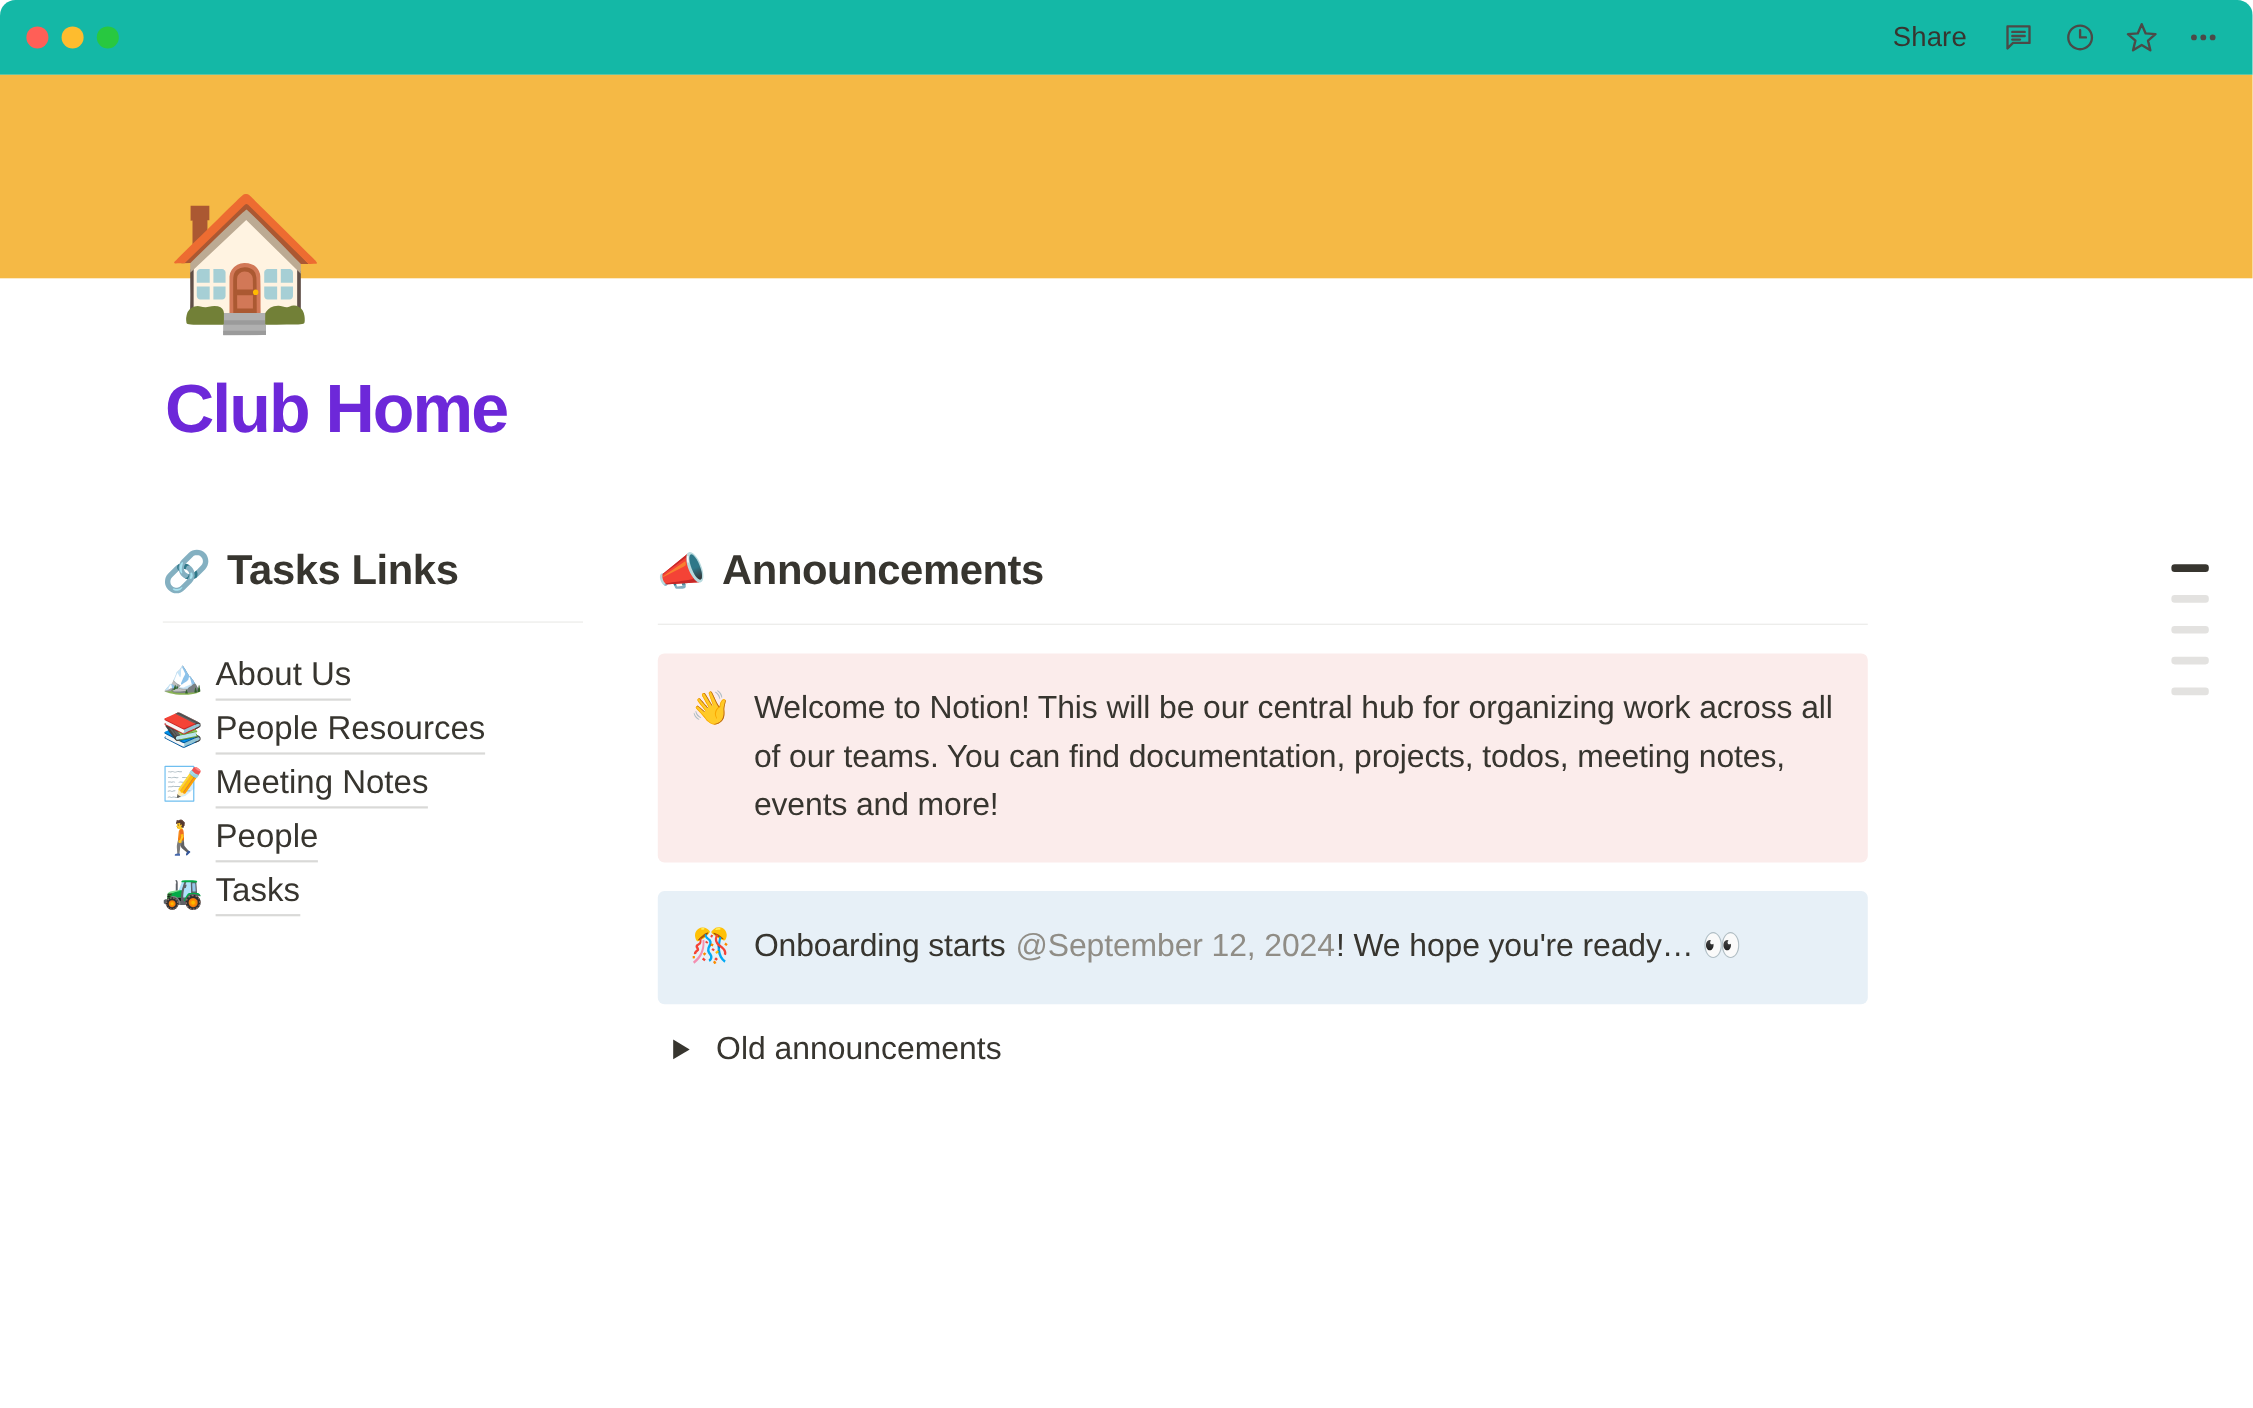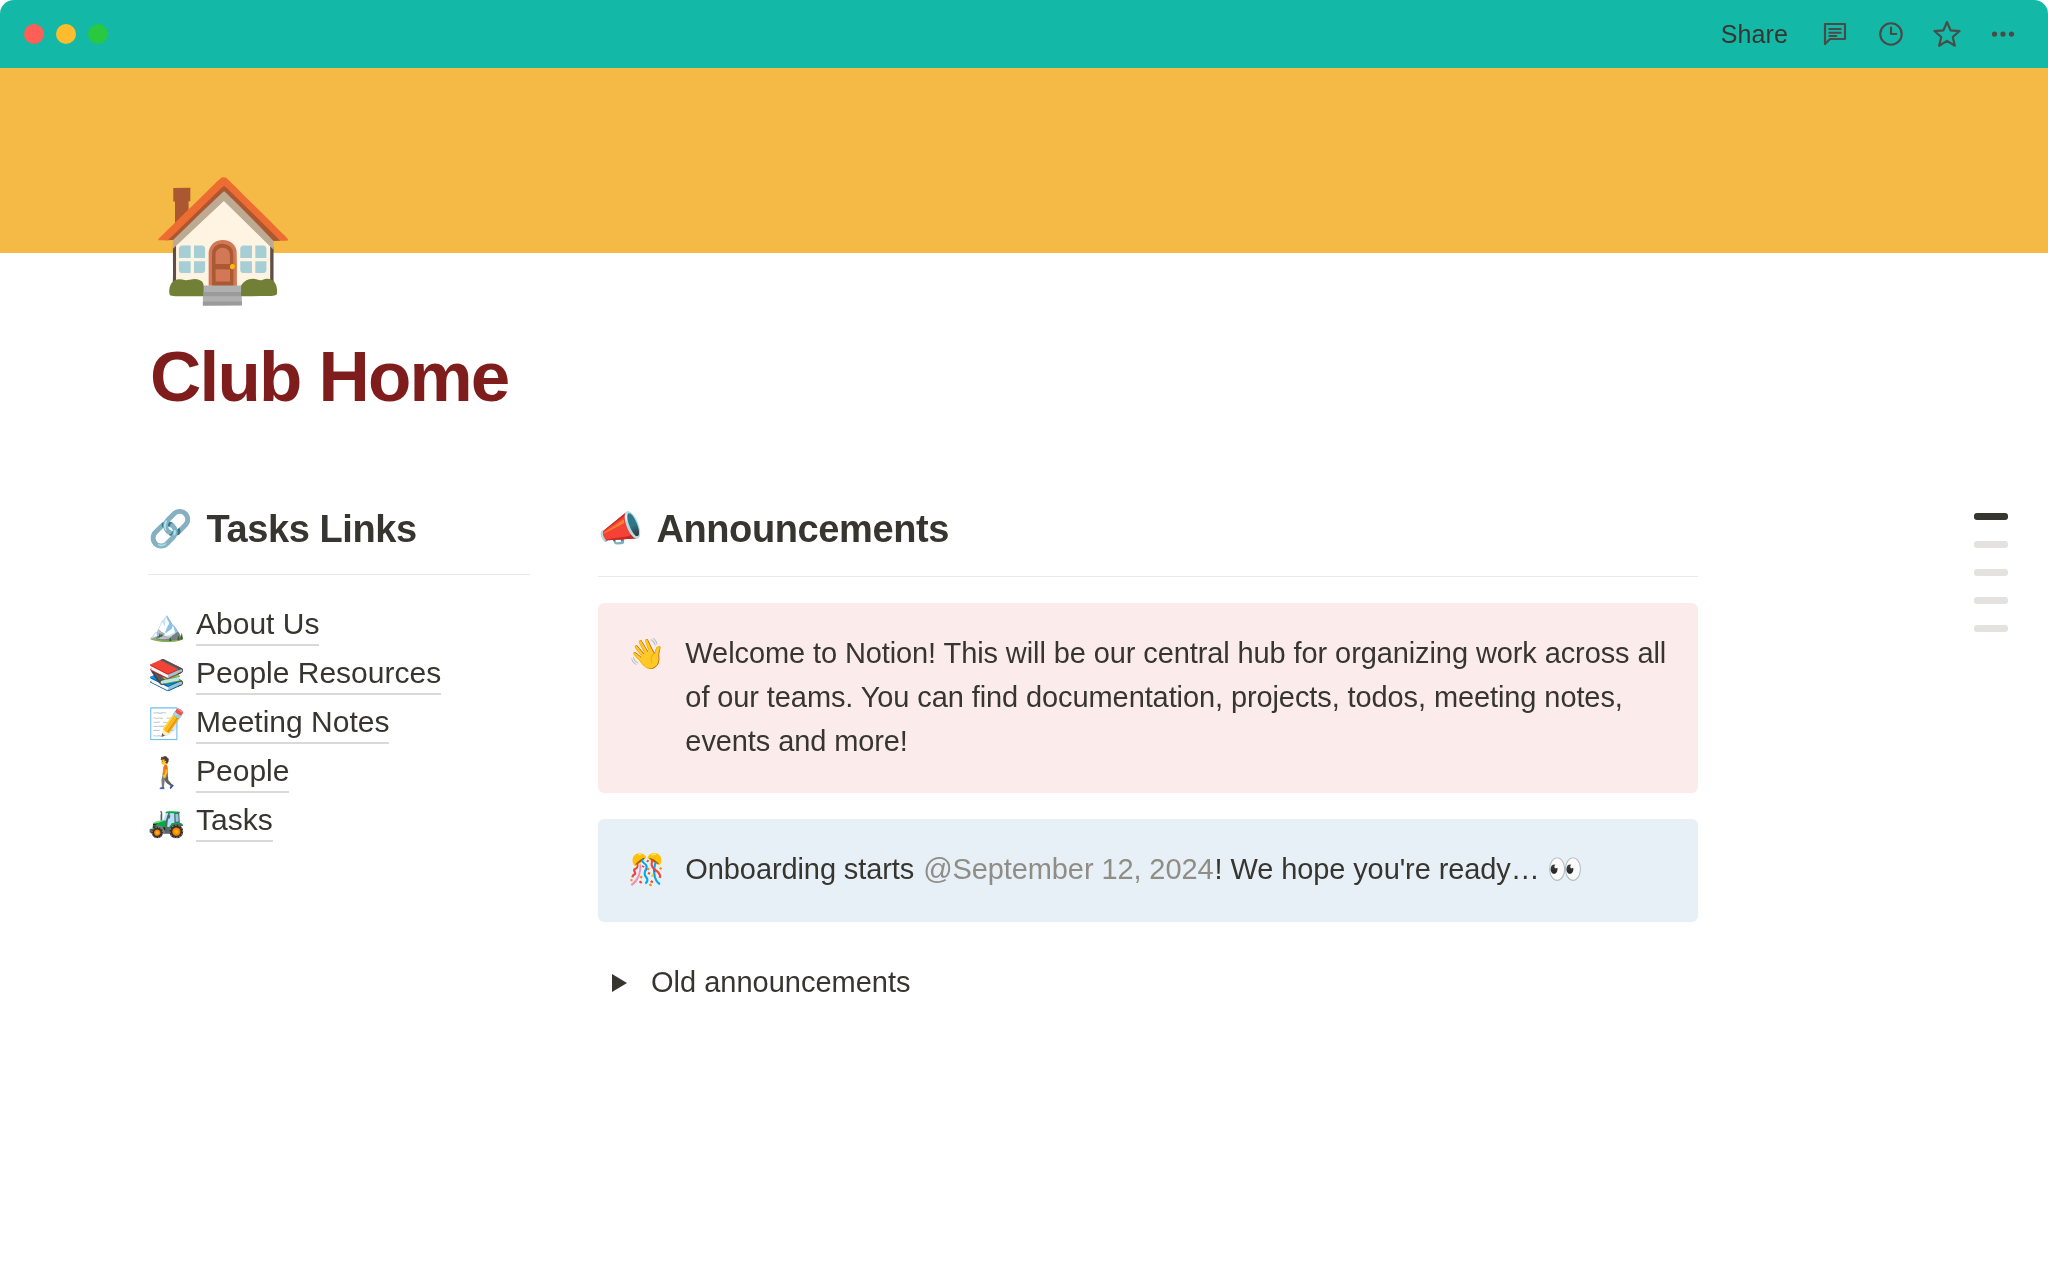--- a/index.html
+++ b/index.html
@@ -99,23 +99,23 @@
   
   .page {
     position: absolute;
     top: 340px;
     left: 0;
     width: 2048px;
   }
 
   .page-title {
     margin-left: 150px;
-    font-size: 71px;
+    font-size: 62px;
     font-weight: 700;
-    color: #7f1d1d;
+    color: #6d28d9;
     letter-spacing: -1.8px;
     line-height: 1.05;
   }
 
   
   .columns {
     display: flex;
     margin-top: 92px;
     margin-left: 148px;
     gap: 68px;
@@ -184,21 +184,21 @@
     border-radius: 3px;
     padding: 0 1px;
     cursor: pointer;
   }
 
   
   .toggle-row {
     display: flex;
     align-items: center;
     gap: 24px;
-    margin-top: 40px;
+    margin-top: 21px;
     margin-left: 14px;
     cursor: pointer;
   }
   .toggle-arrow {
     width: 0; height: 0;
     border-left: 15px solid #37352F;
     border-top: 9px solid transparent;
     border-bottom: 9px solid transparent;
     flex: none;
   }

